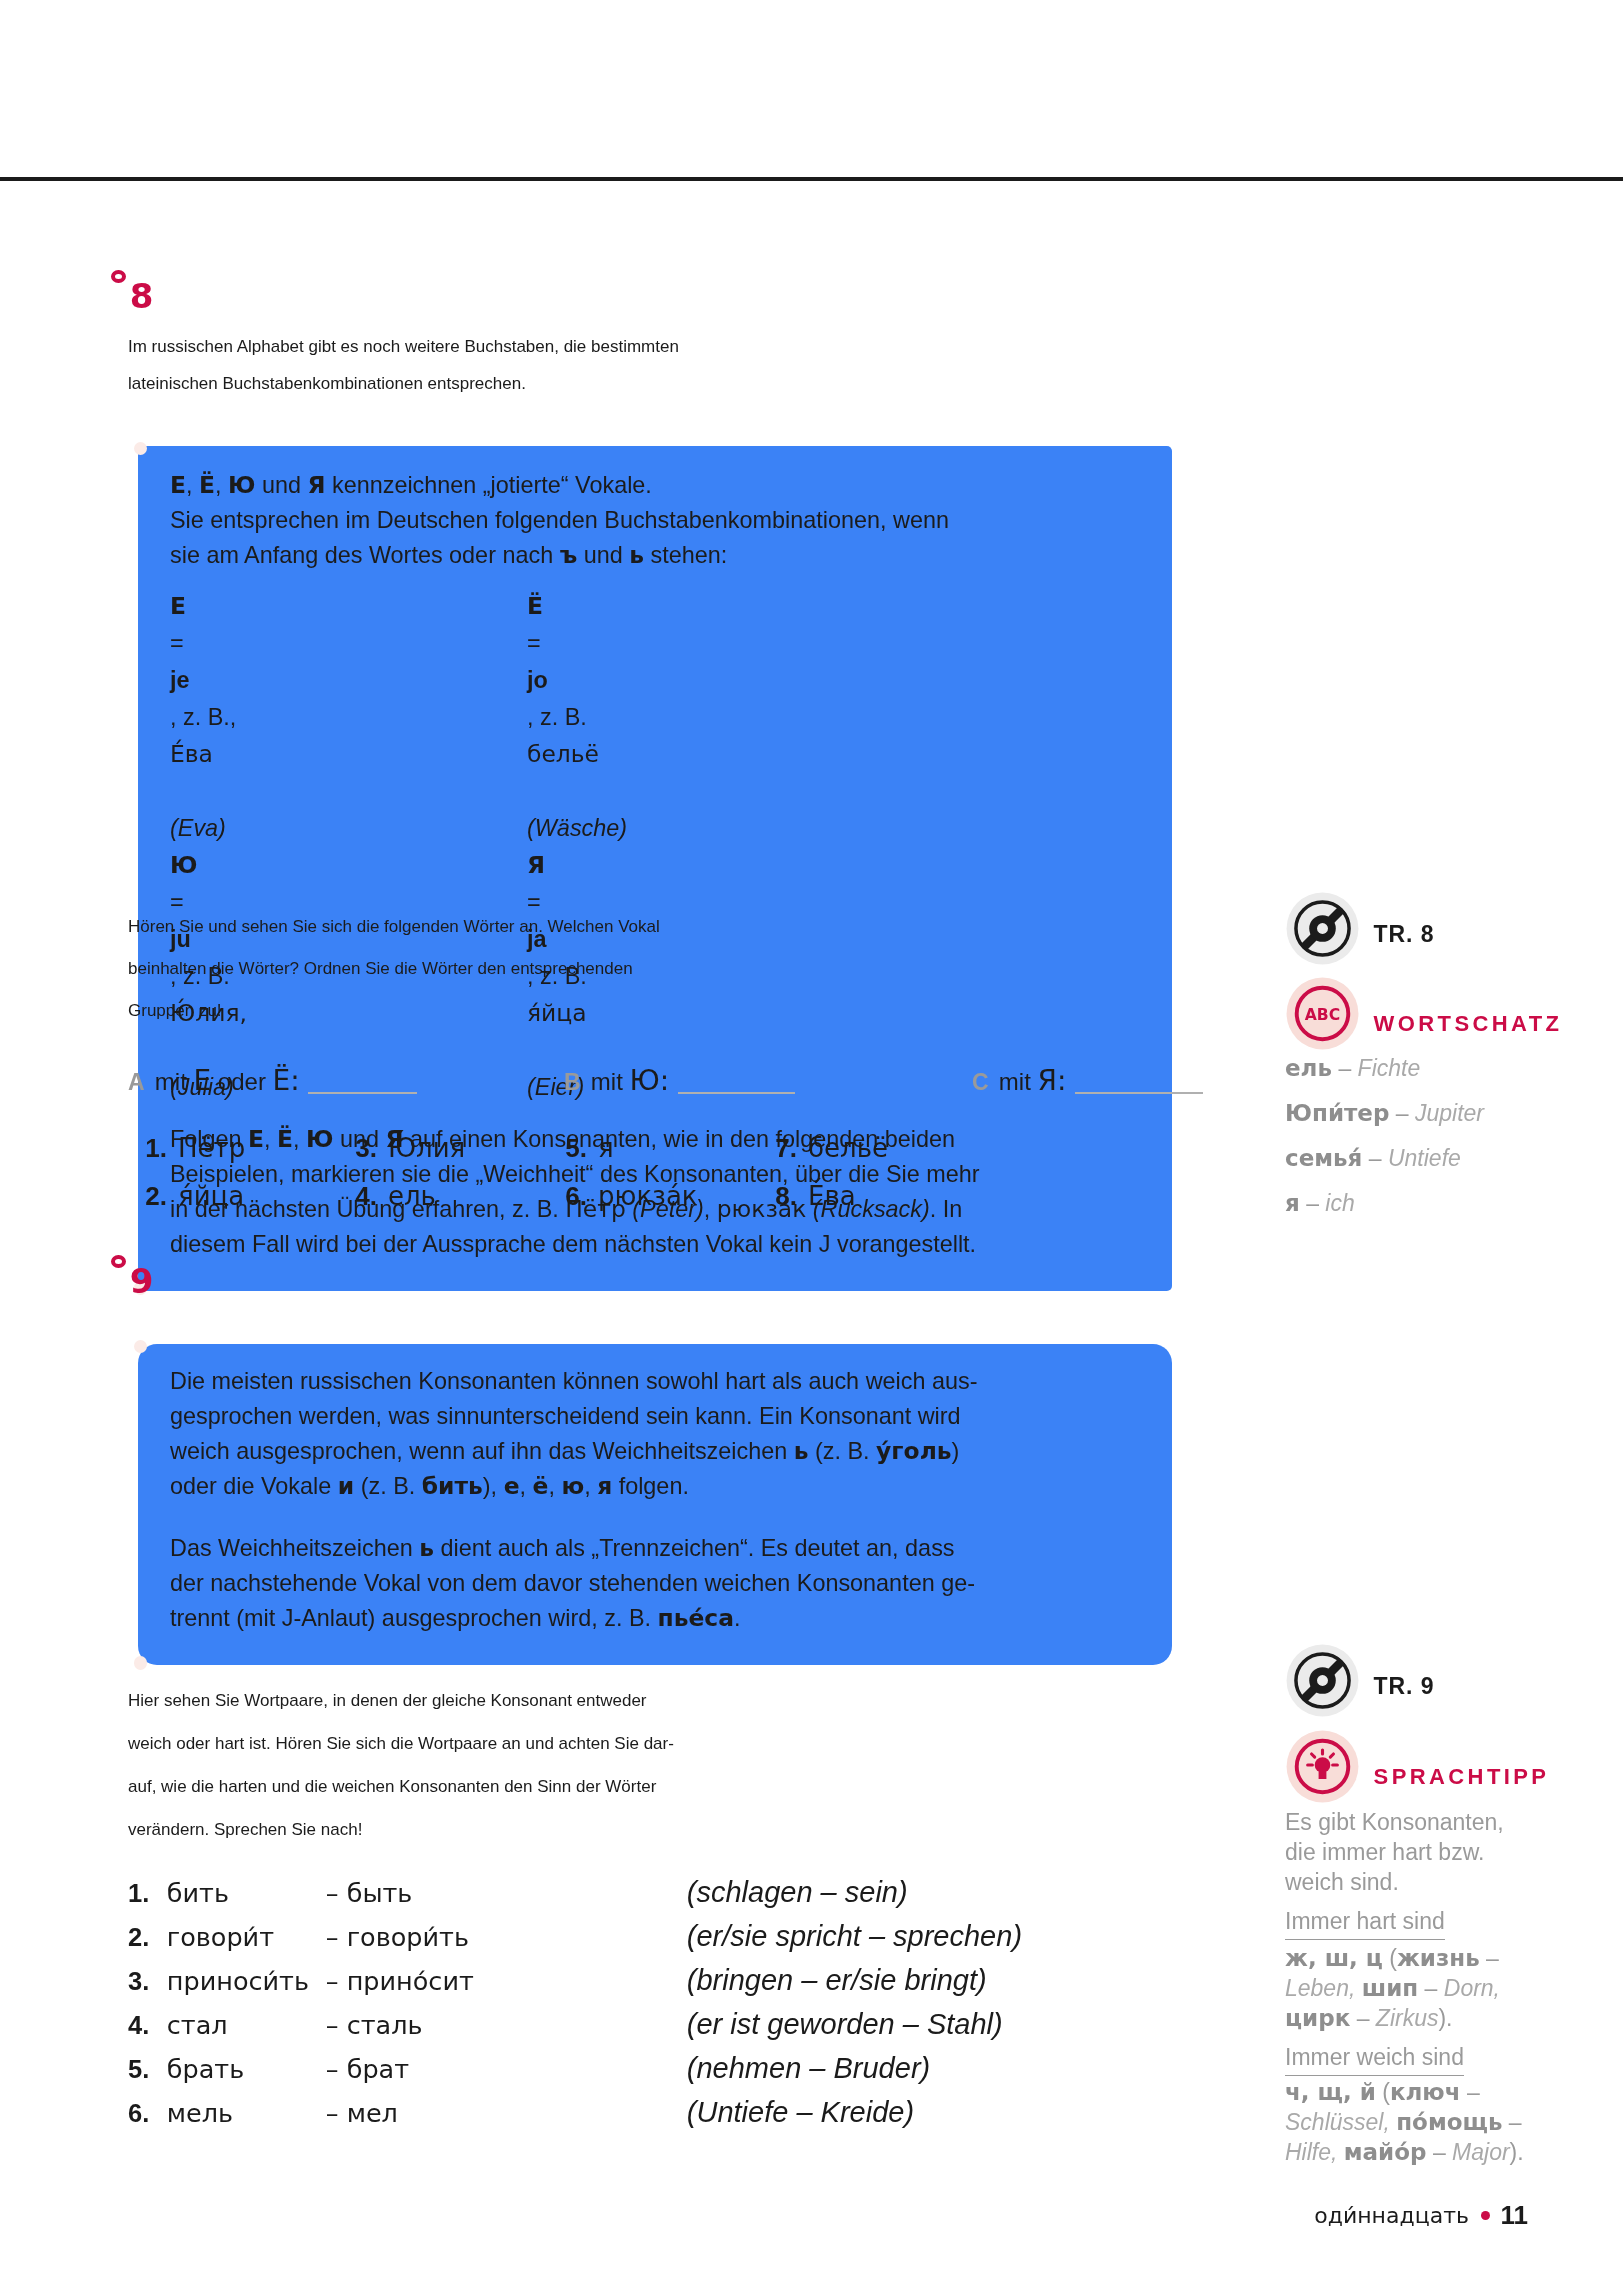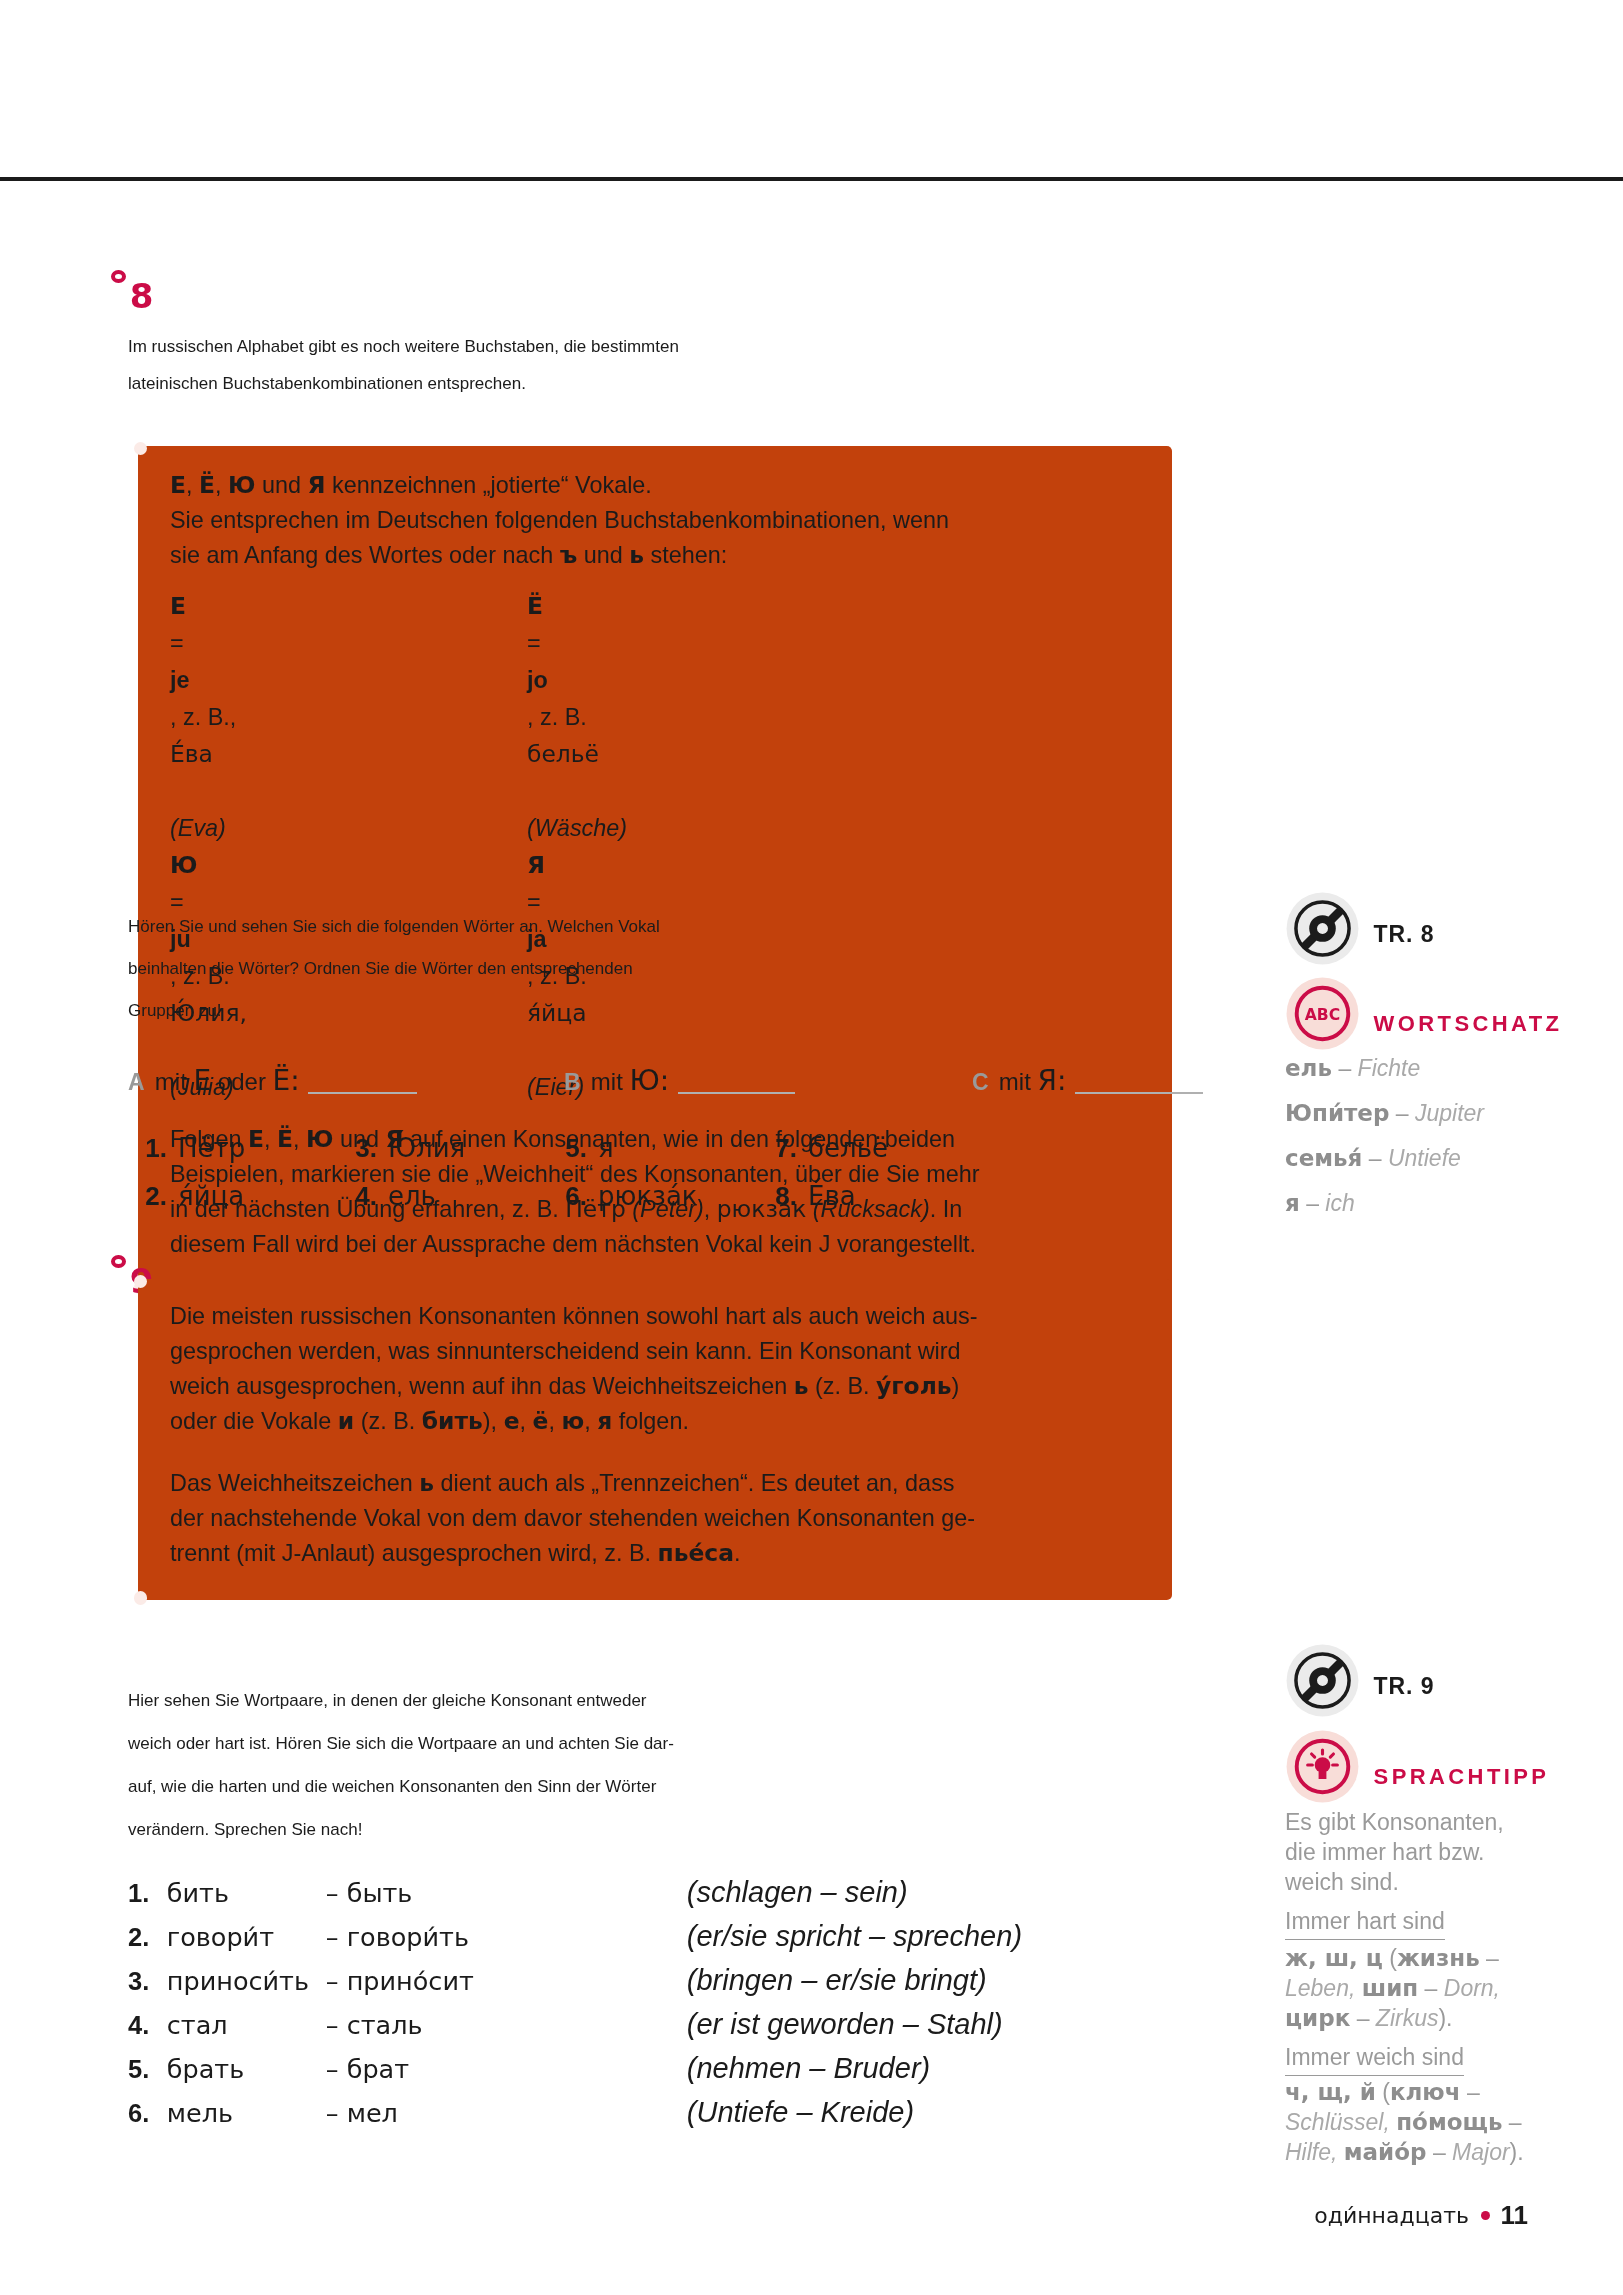--- a/index.html
+++ b/index.html
@@ -12,21 +12,21 @@
   .exmark{position:absolute;left:111px;width:68px;height:51px;}
   .exdot{position:absolute;left:0;top:0;width:6.8px;height:5.1px;border:4.3px solid #cb0c47;border-radius:50%;}
   .exnum{position:absolute;left:18.7px;top:9.4px;font-family:"DejaVu Sans",sans-serif;
          font-weight:700;font-size:34px;color:#cb0c47;line-height:1;}
 
   
   .body{font-size:17px;color:#1b1b1b;}
   .lh43{line-height:37px;} .lh49{line-height:42px;} .lh51{line-height:43px;}
 
   
-  .pinkbox{background:#c2410c;border-radius:5.1px;padding:22px 32px 29px 32px;box-sizing:border-box;}
+  .pinkbox{background:#3b82f6;border-radius:5.1px;padding:22px 32px 29px 32px;box-sizing:border-box;}
   .pinkbox::before{content:"";position:absolute;left:-4.3px;top:-4.3px;width:13.6px;height:13.6px;
                    border-radius:50%;background:#fbebe7;}
   .pinkbox::after{content:"";position:absolute;left:-4.3px;bottom:-4.3px;width:13.6px;height:13.6px;
                   border-radius:50%;background:#fbebe7;}
   .boxp{font-size:23.4px;line-height:35px;}
   .eqtable{margin-top:15.3px;margin-bottom:15.3px;font-size:23.4px;line-height:37px;}
   .eqrow{display:flex;}
   .eqcell.c1{width:357px;flex:none;}
 
   
@@ -139,21 +139,21 @@
       <div class="witem"><span class="wnum">7.</span><span class="wword ru">бельё</span></div>
       <div class="witem"><span class="wnum">8.</span><span class="wword ru">Е́ва</span></div>
     </div>
   </div>
 
   <div class="exmark" style="top:1255px;">
     <span class="exdot"></span>
     <span class="exnum">9</span>
   </div>
 
-  <div class="abs pinkbox" style="left:138px;top:1279px;width:1034px;padding-top:20.4px;">
+  <div class="abs pinkbox" style="left:138px;top:1344px;width:1034px;padding-top:20.4px;border-radius:19px;">
     <div class="boxp">Die meisten russischen Konsonanten können sowohl hart als auch weich aus-<br>gesprochen werden, was sinnunterscheidend sein kann. Ein Konsonant wird<br>weich ausgesprochen, wenn auf ihn das Weichheitszeichen <span class="rb">ь</span> (z. B. <span class="rb">у́голь</span>)<br>oder die Vokale <span class="rb">и</span> (z. B. <span class="rb">бить</span>), <span class="rb">е</span>, <span class="rb">ё</span>, <span class="rb">ю</span>, <span class="rb">я</span> folgen.</div>
     <div class="boxp" style="margin-top:27px;">Das Weichheitszeichen <span class="rb">ь</span> dient auch als „Trennzeichen“. Es deutet an, dass<br>der nachstehende Vokal von dem davor stehenden weichen Konsonanten ge-<br>trennt (mit J-Anlaut) ausgesprochen wird, z. B. <span class="rb">пье́са</span>.</div>
   </div>
 
   <div class="abs body lh51" style="left:128px;top:1679px;width:1054px;">Hier sehen Sie Wortpaare, in denen der gleiche Konsonant entweder<br>weich oder hart ist. Hören Sie sich die Wortpaare an und achten Sie dar-<br>auf, wie die harten und die weichen Konsonanten den Sinn der Wörter<br>verändern. Sprechen Sie nach!</div>
 
   <div class="abs" style="left:128px;top:1870px;">
     <div class="prow">
         <span class="pnum">1.</span>
         <span class="pw1 ru">бить</span>

